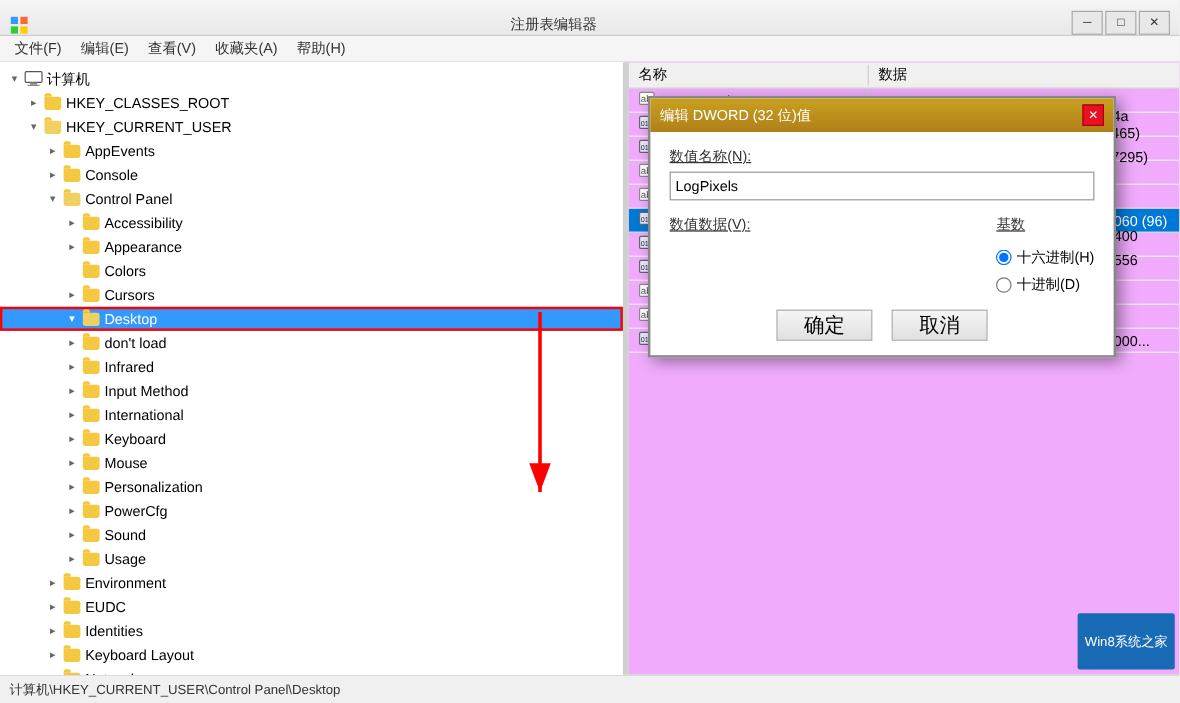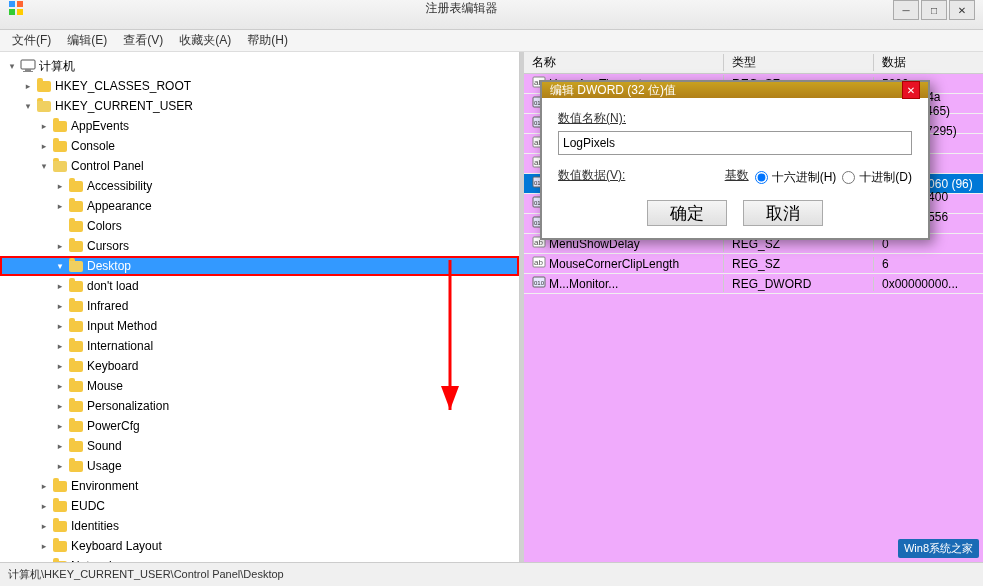--- a/index.html
+++ b/index.html
@@ -12,21 +12,21 @@
       overflow: hidden;
       position: relative;
     }
 
     
     .title-bar {
       height: 30px;
       background: linear-gradient(to bottom, #f5f5f5, #e8e8e8);
       border-bottom: 1px solid #ccc;
       display: flex;
-      align-items: flex-start;
+      align-items: flex-end;
       justify-content: space-between;
       padding: 0 8px;
       user-select: none;
     }
     .title-bar-title {
       flex: 1;
       text-align: center;
       font-size: 12px;
       color: #333;
     }
@@ -193,21 +193,21 @@
       top: 80px;
       left: 540px;
       width: 390px;
       background: white;
       border: 2px solid #888;
       box-shadow: 4px 4px 12px rgba(0,0,0,0.4);
       pointer-events: all;
       z-index: 200;
     }
     .dialog-titlebar {
-      height: 16px;
+      height: 28px;
       background: linear-gradient(to bottom, #c8a020, #b08018);
       display: flex;
       align-items: center;
       justify-content: space-between;
       padding: 0 8px;
       color: white;
       font-size: 12px;
     }
     .dialog-close-btn {
       width: 18px;
@@ -245,21 +245,21 @@
       border: 2px solid #3399ff;
     }
     .dialog-row {
       display: flex;
       gap: 4px;
       align-items: flex-start;
       margin-bottom: 12px;
     }
     .dialog-base-group {
       display: flex;
-      flex-direction: row;
+      flex-direction: column;
       gap: 6px;
     }
     .radio-label {
       display: flex;
       align-items: center;
       gap: 4px;
       font-size: 12px;
     }
     .dialog-buttons {
       display: flex;
@@ -285,21 +285,21 @@
     }
 
     
     .win8-watermark {
       position: absolute;
       bottom: 28px;
       right: 4px;
       background: #1a6bb5;
       color: white;
       font-size: 11px;
-      padding: 2px 6px;
+      padding: 16px 6px;
       border-radius: 2px;
       z-index: 10;
     }
   </style>
 </head>
 <body>
 
 <div class="title-bar">
   <div style="display:flex;align-items:center;">
     <svg width="16" height="16" viewBox="0 0 16 16" style="margin-right:6px">
@@ -541,21 +541,20 @@
       <span>Network</span>
     </div>
   </div>
 
   <div style="width:4px;background:#d0d0d0;cursor:col-resize;"></div>
 
   <div class="right-pane">
 
     <div class="reg-table-header">
       <div class="reg-col-name">名称</div>
-      <div class="reg-col-type">类型</div>
       <div class="reg-col-data">数据</div>
     </div>
 
     <div class="reg-rows" id="reg-rows">
         <div class="reg-row">
           <div class="reg-col-name">
             <span><svg width="14" height="14" viewBox="0 0 14 14">
                 <rect x="1" y="2" width="12" height="10" rx="1" fill="white" stroke="#888" stroke-width="1"></rect>
                 <text x="2" y="10" font-size="8" fill="#555">ab</text>
               </svg></span>

